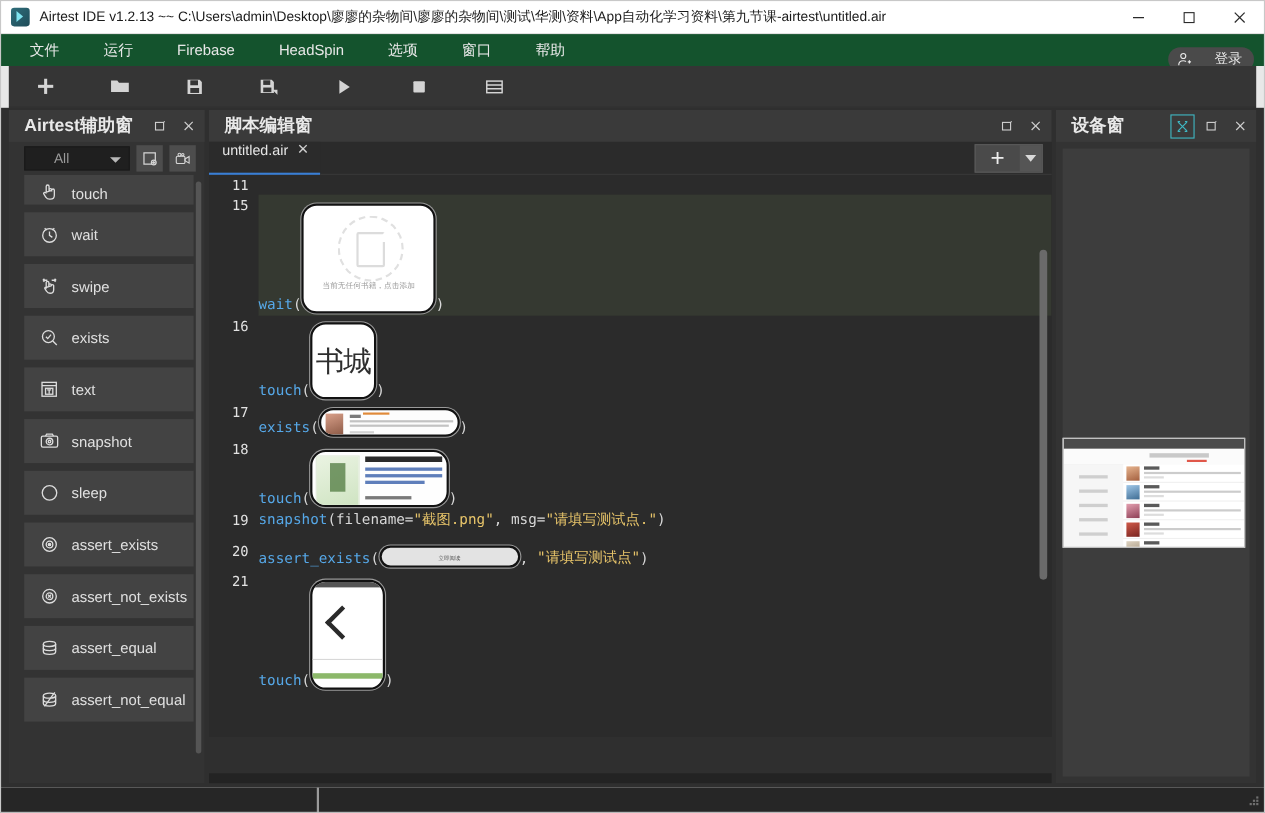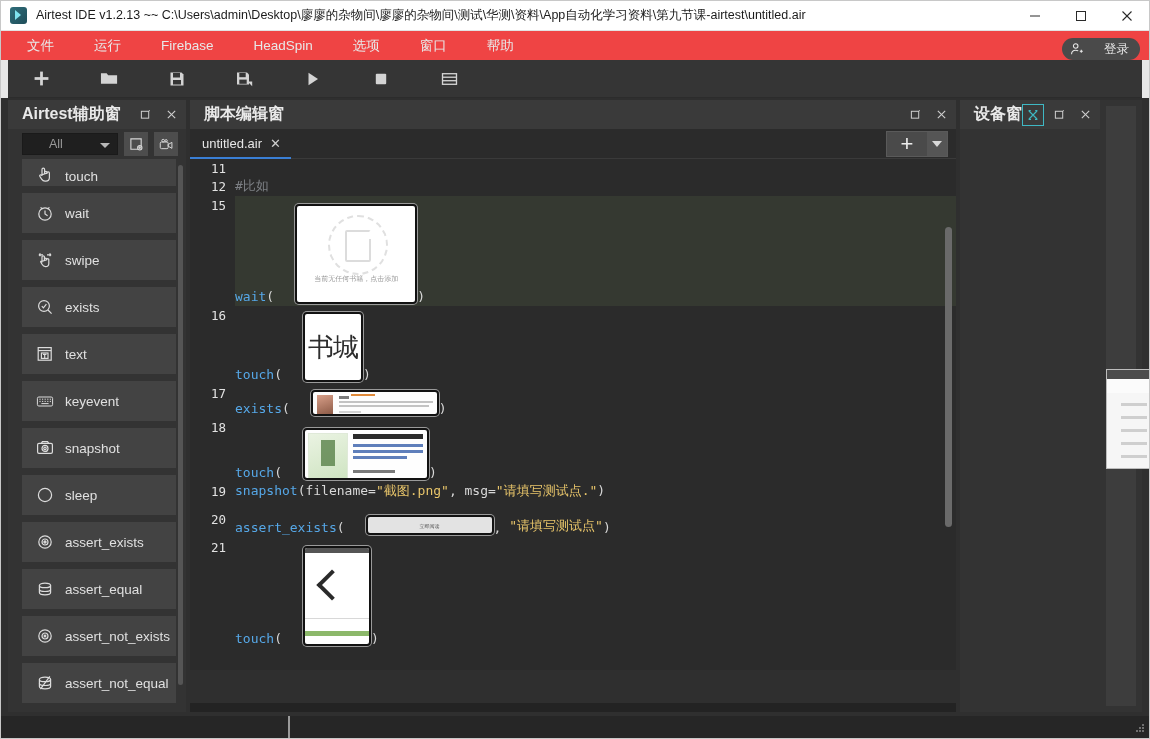--- a/index.html
+++ b/index.html
@@ -44,22 +44,22 @@
   .winbtn {
     width: 46px; height: 31px;
     display: flex; align-items: center; justify-content: center;
     color: #2a2a2a;
   }
   .winbtn svg { display: block; }
 
   
   .menubar {
     position: absolute; left: 0; top: 31px; width: 1150px; height: 29px;
-    background: #ef4444;
-    display: flex; align-items: flex-end;
+    background: #14532d;
+    display: flex; align-items: center;
   }
   .menuitem {
     color: #e8e8e8; font-size: 13.5px;
     padding: 0 9px; height: 29px; line-height: 29px;
   }
   .menu-spacer { flex: 1; }
   .login-btn {
     display: flex; align-items: center; gap: 20px;
     background: #4a4a4a; border-radius: 13px;
     height: 22px; padding: 0 11px 0 8px; margin-right: 10px;
@@ -159,21 +159,21 @@
   .center-panel {
     position: absolute; left: 190px; top: 2px; width: 766px; height: 570px;
     background: #2b2b2b;
     display: flex; flex-direction: column;
   }
   .tabstrip {
     height: 30px; background: #2b2b2b; display: flex; align-items: stretch;
     position: relative;
   }
   .tab {
-    display: flex; align-items: center; gap: 8px;
+    display: flex; align-items: flex-start; gap: 8px;
     padding: 0 10px 0 12px;
     background: #2b2b2b;
     border-bottom: 2px solid #3a7fd5;
     color: #e6e6e6; font-size: 13px;
   }
   .tab .x { color: #cfcfcf; font-size: 13px; line-height: 1; }
   .tab-fill { flex: 1; border-bottom: 1px solid #3a3a3a; }
   .addtab {
     position: absolute; right: 8px; top: 2px;
     display: flex; align-items: stretch; height: 26px;
@@ -219,23 +219,23 @@
   .ed-scroll {
     position: absolute; right: 4px; top: 68px; width: 7px; height: 300px;
     background: #6a6a6a; border-radius: 4px;
   }
 
   
   .imgbox {
     display: inline-block; vertical-align: bottom;
     background: #ffffff;
     border: 2px solid #121212;
-    border-radius: 4px;
+    border-radius: 14px;
     box-shadow: 0 0 0 1px #9a9a9a;
-    overflow: hidden; position: relative; margin-left: 21px;
+    overflow: hidden; position: relative;
   }
   .img-doc { width: 122px; height: 100px; }
   .img-doc .ring {
     position: absolute; left: 31px; top: 9px; width: 60px; height: 60px;
     border: 2px dashed #e0e0e0; border-radius: 50%;
   }
   .img-doc .page {
     position: absolute; left: 48px; top: 24px; width: 26px; height: 32px;
     border: 2px solid #dcdcdc; border-radius: 2px;
   }
@@ -303,21 +303,21 @@
   }
   .log-body {
     position: absolute; left: 190px; top: 605px; width: 766px; height: 9px;
     background: #232323;
   }
 
   
   .right-panel {
     position: absolute; left: 960px; top: 2px; width: 182px; height: 612px;
     background: #333333;
-    display: flex; 
+    display: flex; flex-direction: column;
   }
   .device-area {
     flex: 1; margin: 6px 6px 6px 6px; background: #3d3d3d; position: relative;
   }
   .device-shot {
     position: absolute; left: 0; top: 263px; width: 166px; height: 100px;
     background: #e9e9e9; border: 1px solid #bdbdbd; overflow: hidden;
   }
   .ds-bar { position:absolute; left:0; top:0; right:0; height:9px; background:#4b4b4b; }
   .ds-sub { position:absolute; left:0; top:9px; right:0; height:14px; background:#fbfbfb; }
@@ -543,29 +543,20 @@
                 <rect x="2.2" y="2.6" width="13" height="12.6"></rect>
                 <line x1="2.2" y1="5.6" x2="15.2" y2="5.6"></line>
                 <rect x="5.4" y="8" width="6.6" height="5.4"></rect>
                 <path d="M6.9 9.4h3.6M8.7 9.4v3.6"></path>
               </svg>
           </span>
           <span>text</span>
         </div>
         <div class="lp-item">
           <span class="ic">
-            <svg width="18" height="18" viewBox="0 0 18 18" fill="none" stroke="currentColor" stroke-width="1">
-                <rect x="1.4" y="5" width="15.2" height="9" rx="1.4"></rect>
-                <path d="M3.4 7.2h1.2M6 7.2h1.2M8.6 7.2h1.2M11.2 7.2h1.2M13.8 7.2h1.2M3.4 9.4h1.2M6 9.4h1.2M8.6 9.4h1.2M11.2 9.4h1.2M13.8 9.4h1.2M5.4 11.6h7.2"></path>
-              </svg>
-          </span>
-          <span>keyevent</span>
-        </div>
-        <div class="lp-item">
-          <span class="ic">
             <svg width="18" height="18" viewBox="0 0 18 18" fill="none" stroke="currentColor" stroke-width="1.2">
                 <rect x="1.6" y="4.4" width="14.8" height="10" rx="1.4"></rect>
                 <circle cx="9" cy="9.4" r="3"></circle>
                 <circle cx="9" cy="9.4" r="1.2"></circle>
                 <path d="M5.4 4.4 6.4 2.6h5.2l1 1.8"></path>
               </svg>
           </span>
           <span>snapshot</span>
         </div>
         <div class="lp-item">
@@ -583,37 +574,37 @@
                 <circle cx="9" cy="9" r="6.2"></circle>
                 <circle cx="9" cy="9" r="3"></circle>
                 <circle cx="9" cy="9" r="1.1" fill="currentColor"></circle>
               </svg>
           </span>
           <span>assert_exists</span>
         </div>
         <div class="lp-item">
           <span class="ic">
             <svg width="18" height="18" viewBox="0 0 18 18" fill="none" stroke="currentColor" stroke-width="1.2">
-                <ellipse cx="9" cy="5.4" rx="5.6" ry="2.3"></ellipse>
-                <path d="M3.4 5.4v3.8c0 1.3 2.5 2.3 5.6 2.3s5.6-1 5.6-2.3V5.4"></path>
-                <path d="M3.4 9.2v3.4c0 1.3 2.5 2.3 5.6 2.3s5.6-1 5.6-2.3V9.2"></path>
-              </svg>
-          </span>
-          <span>assert_equal</span>
-        </div>
-        <div class="lp-item">
-          <span class="ic">
-            <svg width="18" height="18" viewBox="0 0 18 18" fill="none" stroke="currentColor" stroke-width="1.2">
                 <circle cx="9" cy="9" r="6.2"></circle>
                 <circle cx="9" cy="9" r="3"></circle>
                 <line x1="7.7" y1="7.7" x2="10.3" y2="10.3"></line>
                 <line x1="10.3" y1="7.7" x2="7.7" y2="10.3"></line>
               </svg>
           </span>
           <span>assert_not_exists</span>
+        </div>
+        <div class="lp-item">
+          <span class="ic">
+            <svg width="18" height="18" viewBox="0 0 18 18" fill="none" stroke="currentColor" stroke-width="1.2">
+                <ellipse cx="9" cy="5.4" rx="5.6" ry="2.3"></ellipse>
+                <path d="M3.4 5.4v3.8c0 1.3 2.5 2.3 5.6 2.3s5.6-1 5.6-2.3V5.4"></path>
+                <path d="M3.4 9.2v3.4c0 1.3 2.5 2.3 5.6 2.3s5.6-1 5.6-2.3V9.2"></path>
+              </svg>
+          </span>
+          <span>assert_equal</span>
         </div>
         <div class="lp-item">
           <span class="ic">
             <svg width="18" height="18" viewBox="0 0 18 18" fill="none" stroke="currentColor" stroke-width="1.2">
                 <ellipse cx="9" cy="5.4" rx="5.6" ry="2.3"></ellipse>
                 <path d="M3.4 5.4v3.8c0 1.3 2.5 2.3 5.6 2.3s5.6-1 5.6-2.3V5.4"></path>
                 <path d="M3.4 9.2v3.4c0 1.3 2.5 2.3 5.6 2.3s5.6-1 5.6-2.3V9.2"></path>
                 <line x1="13.8" y1="2.4" x2="4.4" y2="15.2"></line>
               </svg>
           </span>
@@ -655,24 +646,20 @@
         </div>
       </div>
 
       <div class="editor">
 
         <div class="code-row" style="height:18px">
           <div class="gutter">11</div>
           <div class="code"></div>
         </div>
 
-        <div class="code-row" style="height:19px">
-          <div class="gutter">12</div>
-          <div class="code"><span class="cmt">#比如</span></div>
-        </div>
 
 
 
         <div class="code-row row-hl" style="height:110px">
           <div class="gutter">15</div>
           <div class="code" style="display:flex;align-items:flex-end;padding-bottom:2px">
             <span class="fn">wait</span><span class="pun">(</span>
             <span class="imgbox img-doc">
               <i class="ring"></i>
               <i class="page"></i>

